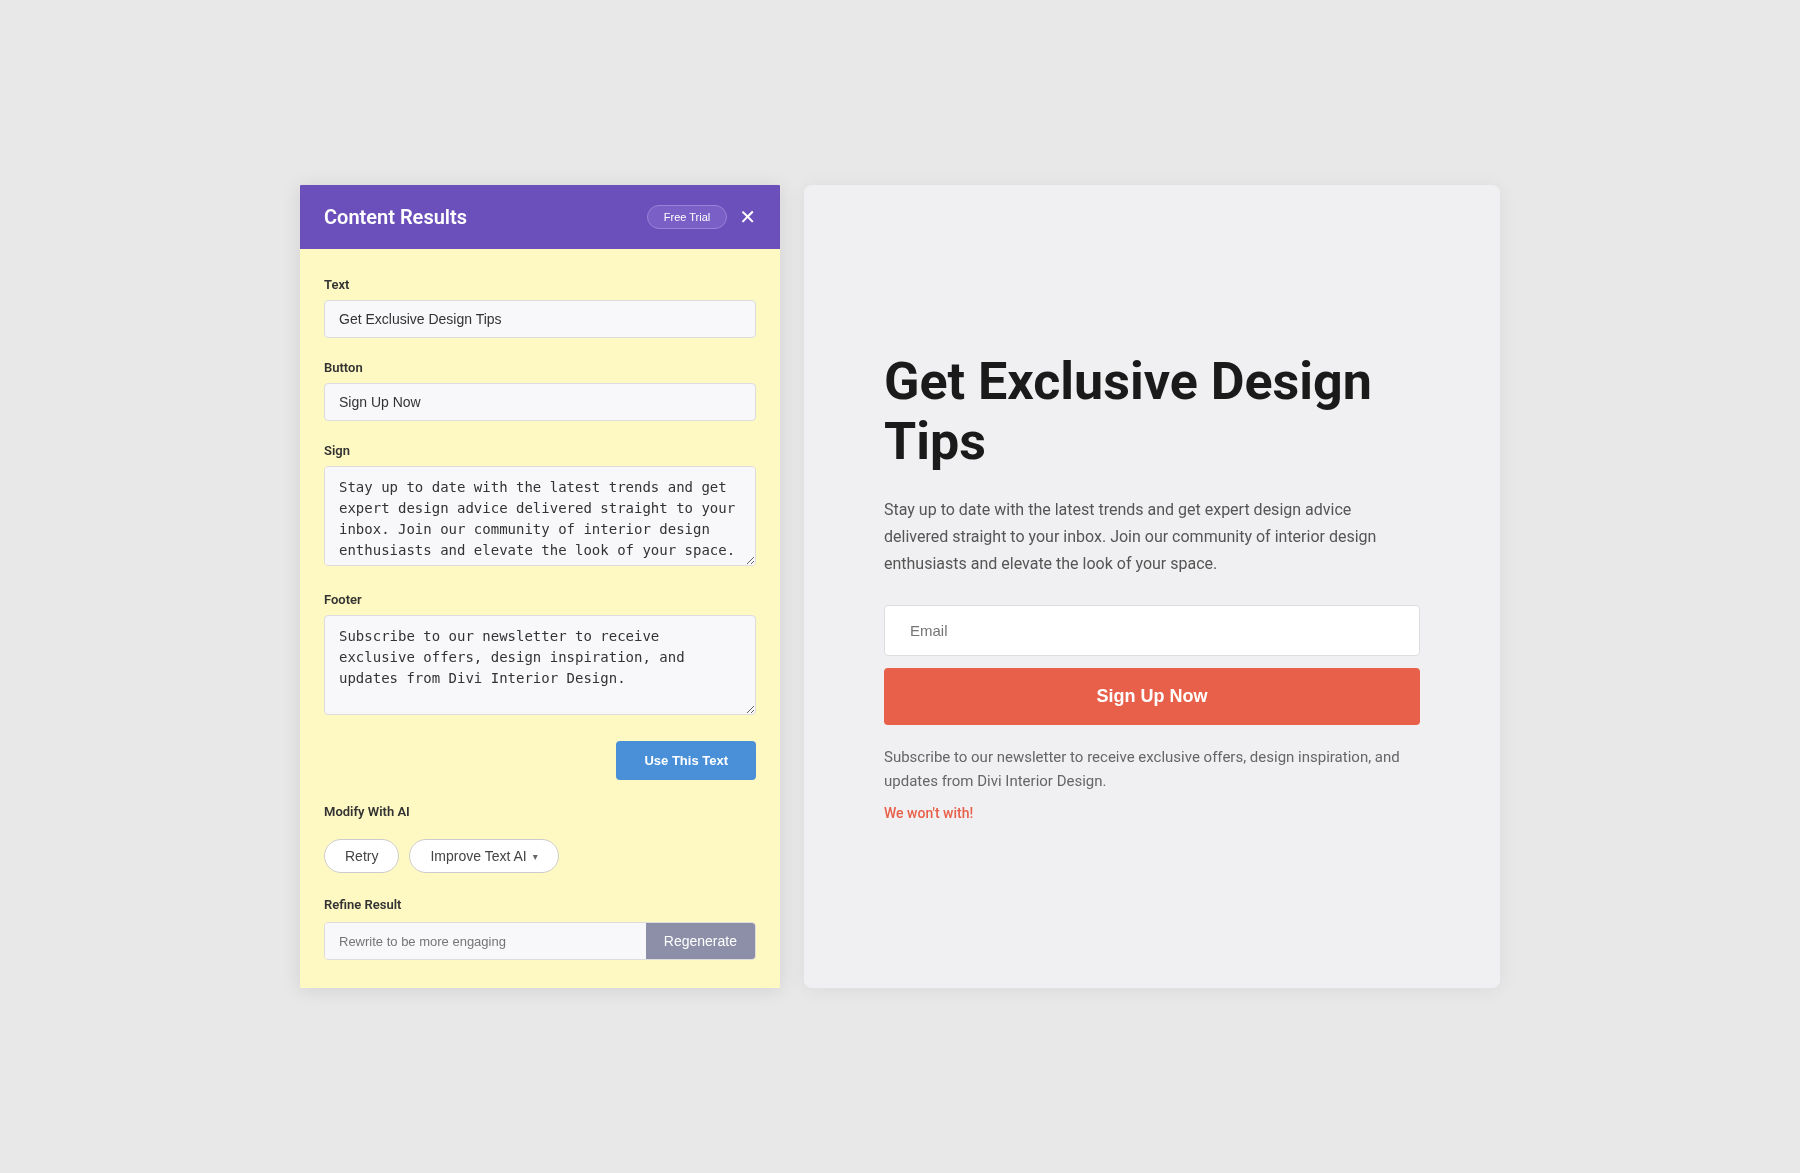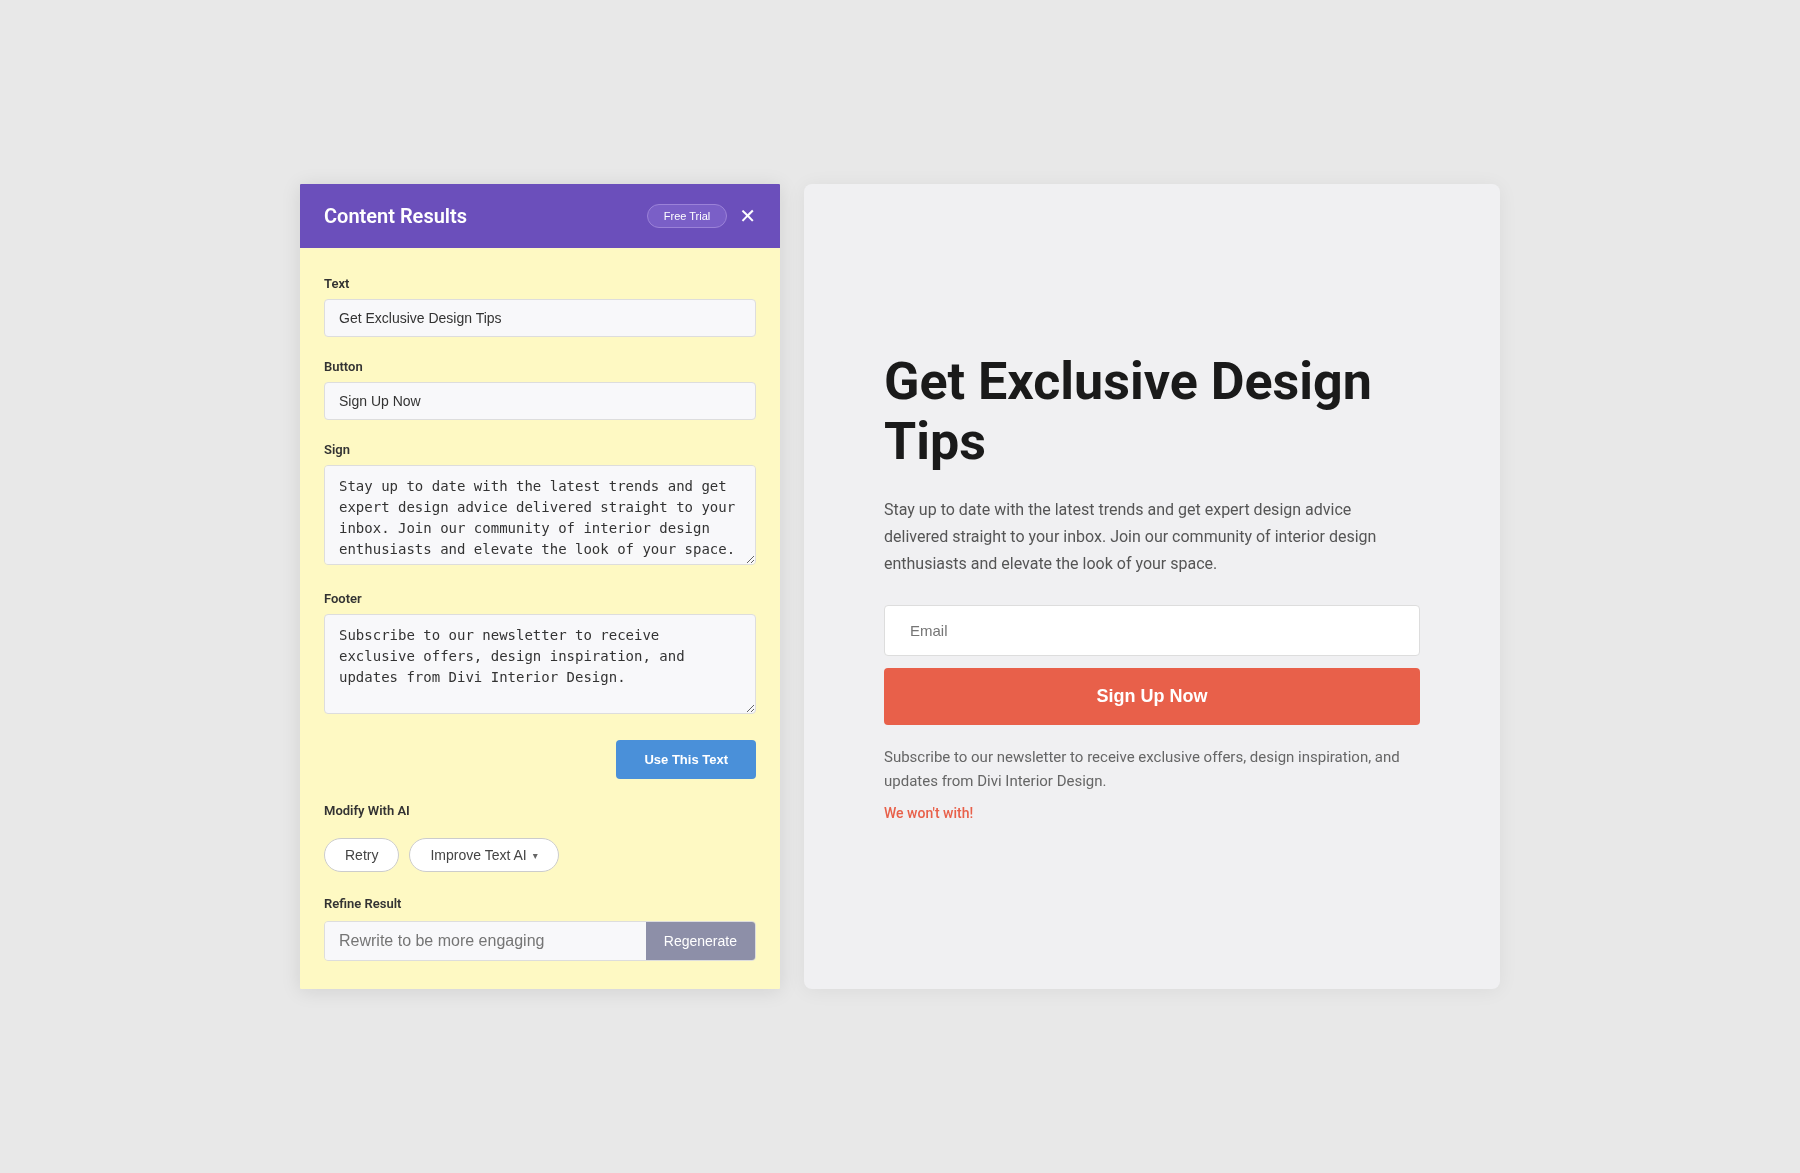--- a/index.html
+++ b/index.html
@@ -149,21 +149,21 @@
       gap: 0;
       border: 1px solid #ddd;
       border-radius: 4px;
       overflow: hidden;
     }
     .refine-input {
       flex: 1;
       padding: 10px 14px;
       border: none;
       background: #f8f8fa;
-      font-size: 16px;
+      font-size: 13px;
       color: #999;
       outline: none;
     }
     .regenerate-btn {
       background: #8d8fa8;
       color: #fff;
       border: none;
       padding: 10px 18px;
       font-size: 14px;
       font-weight: 500;

